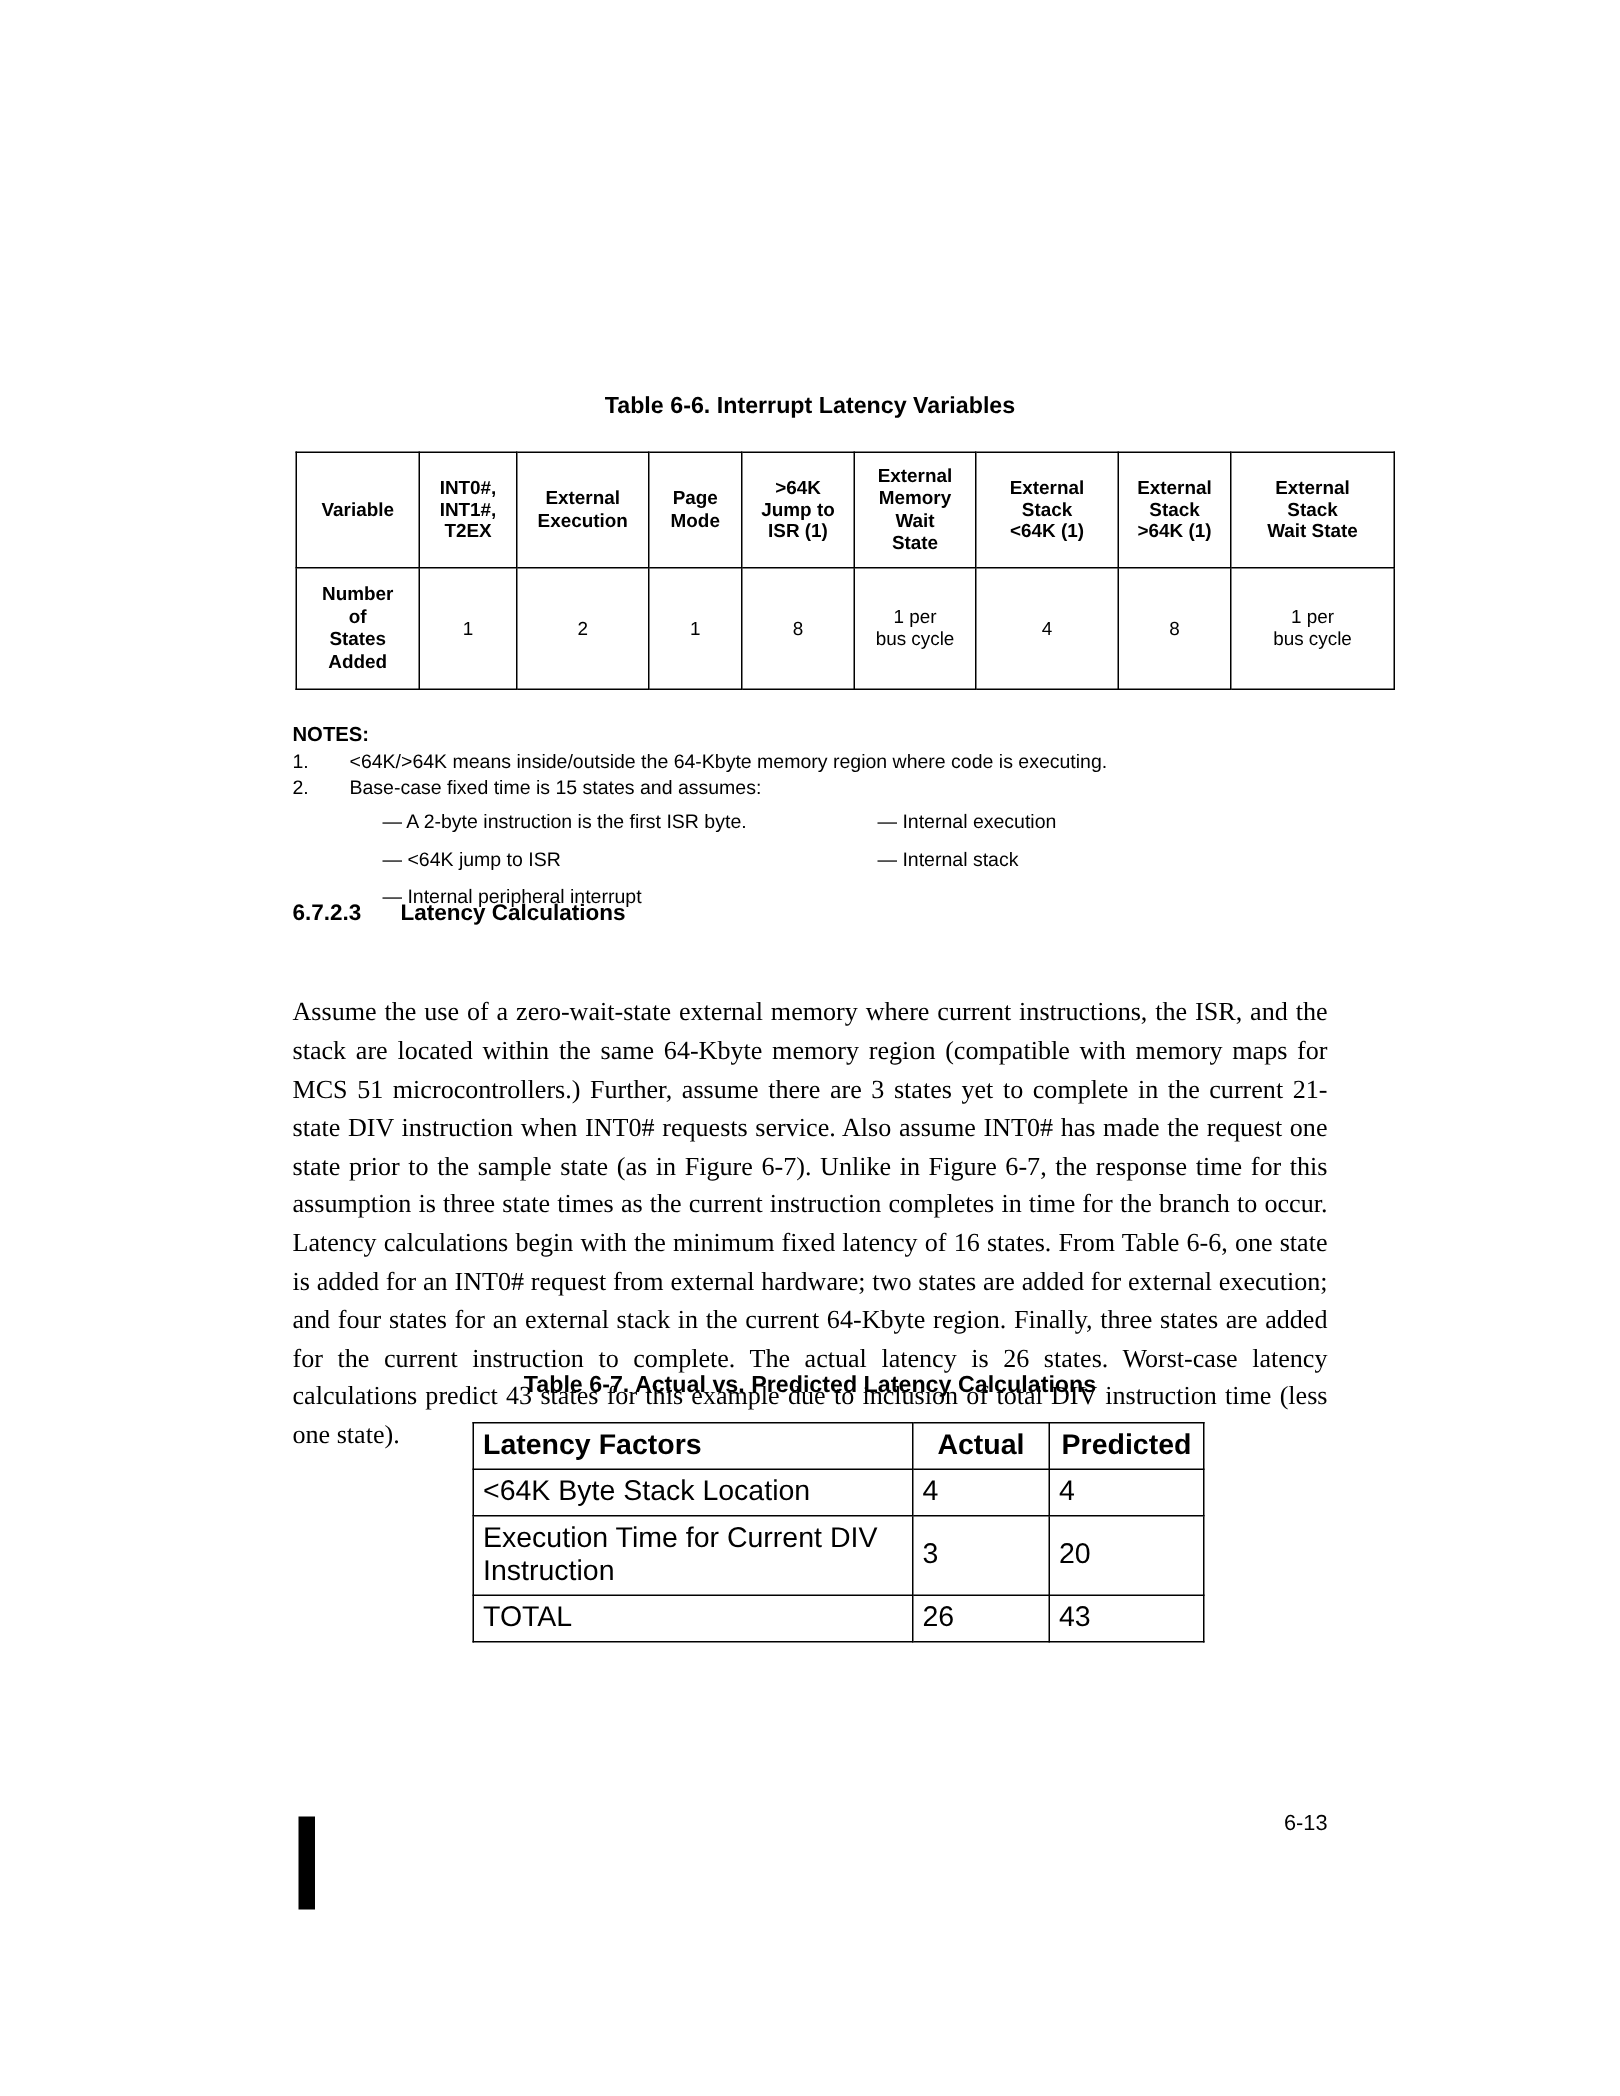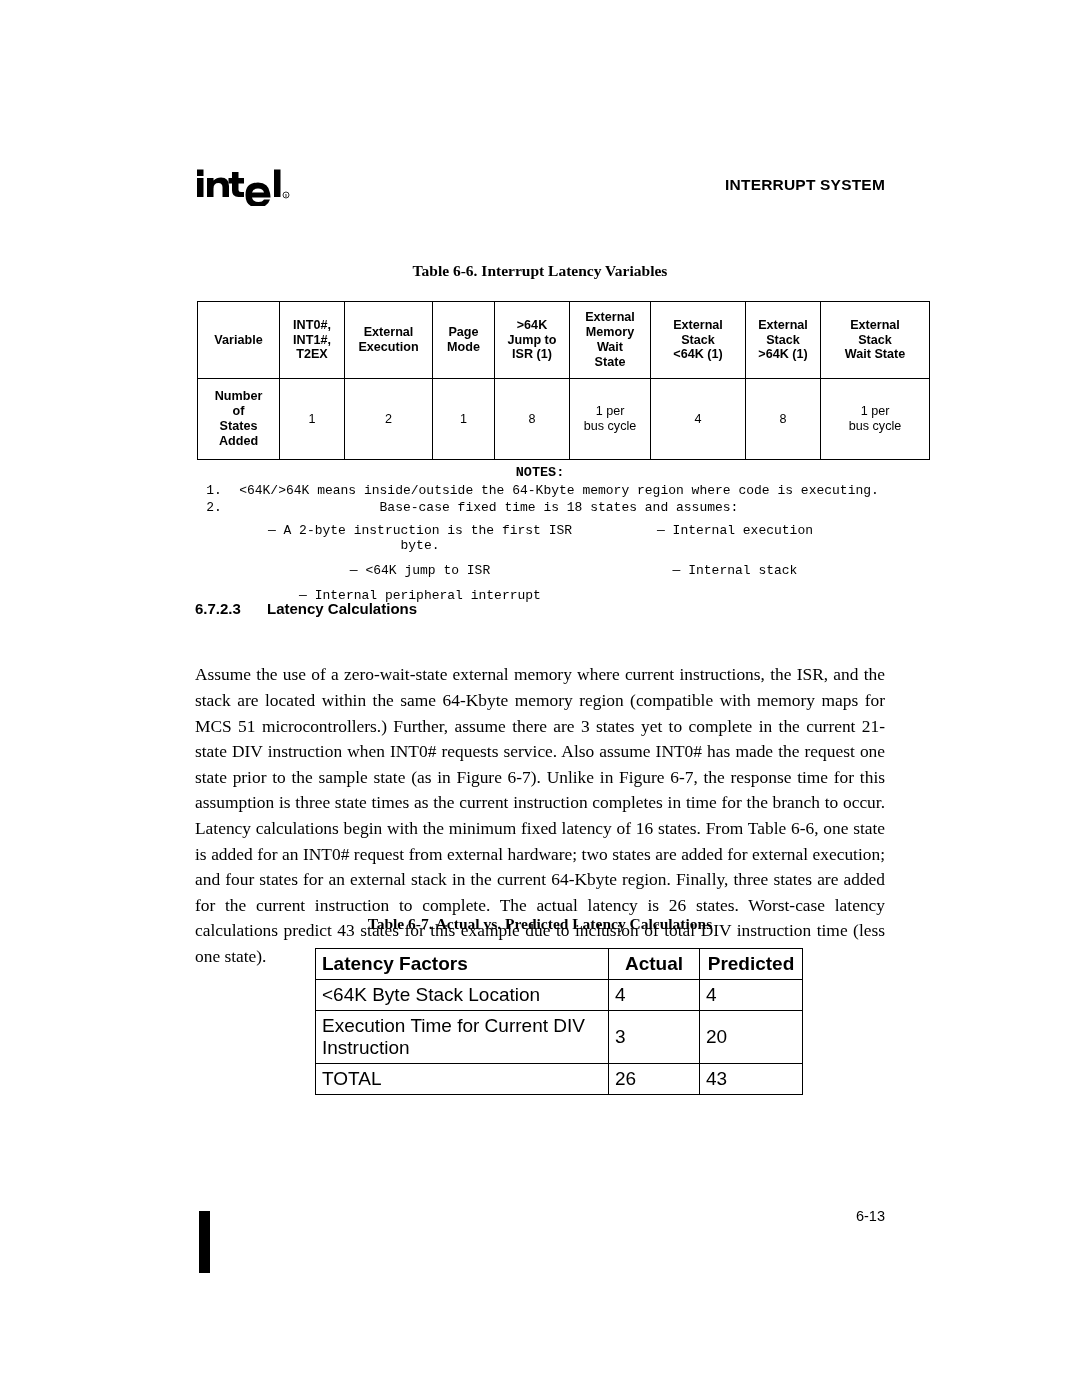--- a/index.html
+++ b/index.html
@@ -45,21 +45,21 @@
     top: 16px;
     font-family: "Liberation Sans", sans-serif;
     font-weight: bold;
     font-size: 15.5px;
     letter-spacing: 0.2px;
     white-space: nowrap;
   }
 
   
   .table-caption {
-    font-family: Liberation Serif, serif;
+    font-family: Liberation Sans, sans-serif;
     font-weight: bold;
     font-size: 15.5px;
     text-align: center;
     white-space: nowrap;
   }
   #caption-66 {
     position: absolute;
     left: 195px;
     top: 262px;
     width: 690px;
@@ -108,25 +108,24 @@
   .c4 { width: 70px; }
   .c5 { width: 76px; }
   .c6 { width: 90px; }
   .c7 { width: 70px; }
   .c8 { width: 104px; }
 
   
   .notes {
     position: absolute;
     left: 195px;
-    top: 465px;
-    width: 690px;
-    font-family: Liberation Mono, monospace;
+    top: 482px;
+    width: 690px;
+    font-family: Liberation Sans, sans-serif;
     font-size: 13px;
-    text-align: center;
   }
   .notes-title {
     font-weight: bold;
     font-size: 13.5px;
     margin-bottom: 3px;
   }
   .note-line {
     display: flex;
     margin-bottom: 2px;
   }
@@ -216,42 +215,20 @@
     font-family: "Liberation Sans", sans-serif;
     font-size: 14.5px;
     text-align: right;
   }
 </style>
 </head>
 <body>
 
 <div class="page">
 
-  <div class="header">
-    <div class="logo">
-      <svg width="95" height="40" viewBox="0 0 190 80" aria-hidden="true">
-
-        <rect x="4" y="24" width="13" height="38" fill="#000"></rect>
-        <rect x="4" y="7" width="13" height="13" fill="#000"></rect>
-
-        <path d="M24 62 V24 h13 v5 q6 -6 15 -6 q16 0 16 17 V62 h-13 V43 q0 -9 -8 -9 q-10 0 -10 11 V62 z" fill="#000"></path>
-
-        <path d="M74 12 h13 v12 h11 v11 h-11 v13 q0 4 5 4 h6 v10 h-11 q-13 0 -13 -13 V35 h-7 V24 h7 z" fill="#000"></path>
-
-        <path d="M126 35 q-10 0 -12 8 h24 q-2 -8 -12 -8 z
-                 M126 23 q21 0 24 21 q1 5 1 9 h-37 q2 9 13 9 q8 0 11 -5 h12 q-5 16 -24 16 q-25 0 -25 -25 q0 -25 25 -25 z" fill="#000" transform="translate(0,10)"></path>
-
-        <rect x="158" y="7" width="13" height="55" fill="#000"></rect>
-
-        <circle cx="182" cy="58" r="6" fill="none" stroke="#000" stroke-width="1.6"></circle>
-        <text x="182" y="61" font-size="8" text-anchor="middle" fill="#000" font-family="Liberation Serif, serif">R</text>
-      </svg>
-    </div>
-    <div class="header-title">INTERRUPT SYSTEM</div>
-  </div>
 
   <div id="caption-66" class="table-caption">Table 6-6.  Interrupt Latency Variables</div>
 
   <table id="table-66">
     <tbody>
       <tr class="hdr">
         <td class="c0">
           <div>Variable</div>
         </td>
         <td class="c1">
@@ -333,21 +310,21 @@
 
   <div class="notes">
     <div class="notes-title">NOTES:</div>
 
     <div class="note-line">
       <span class="note-num">1.</span>
       <span class="note-txt">&lt;64K/&gt;64K means inside/outside the 64-Kbyte memory region where code is executing.</span>
     </div>
     <div class="note-line">
       <span class="note-num">2.</span>
-      <span class="note-txt">Base-case fixed time is 18 states and assumes:</span>
+      <span class="note-txt">Base-case fixed time is 15 states and assumes:</span>
     </div>
 
     <div class="dash-grid">
       <div class="dash-row">
         <span class="dash-col-a">— A 2-byte instruction is the first ISR byte.</span>
         <span class="dash-col-b">— Internal execution</span>
       </div>
       <div class="dash-row">
         <span class="dash-col-a">— &lt;64K jump to ISR</span>
         <span class="dash-col-b">— Internal stack</span>

